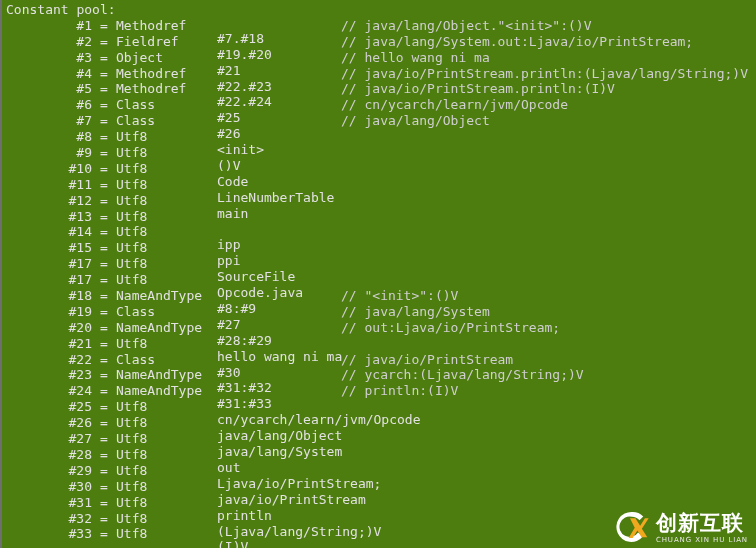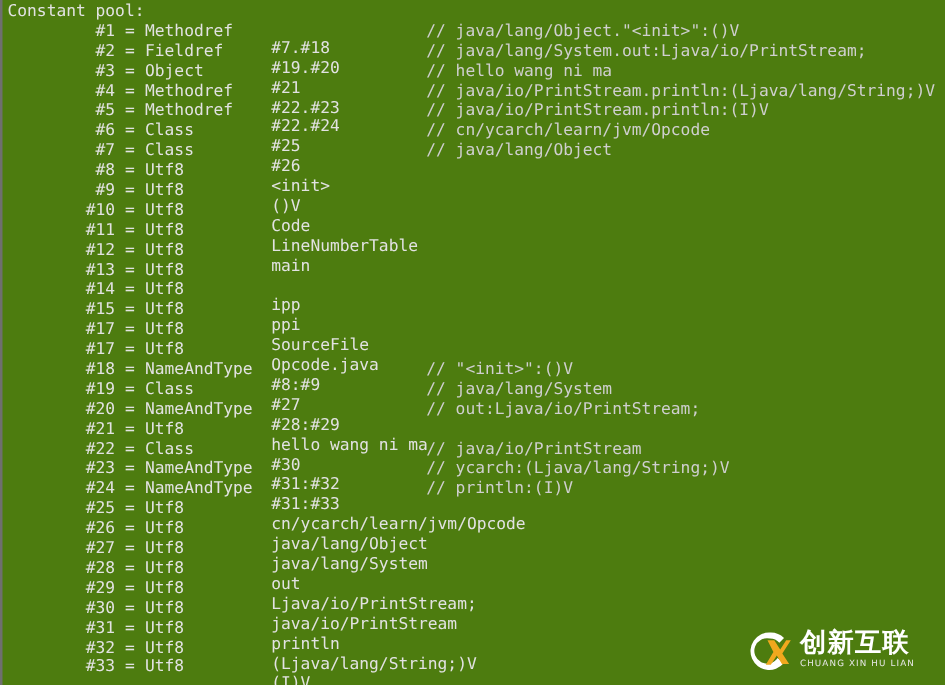--- a/index.html
+++ b/index.html
@@ -76,25 +76,25 @@
     position: absolute;
     left: 339px;
     top: 0;
     white-space: pre;
     color: #cfcfcf;
   }
 
   
   #watermark {
     position: absolute;
-    right: 20px;
+    right: 4px;
     bottom: 4px;
     height: 40px;
     display: flex;
-    align-items: flex-start;
+    align-items: flex-end;
     gap: 7px;
     padding: 0 4px;
     pointer-events: none;
     margin-top: 44px;
   }
   #wm-logo {
     width: 34px;
     height: 34px;
     flex: 0 0 auto;
     display: block;

